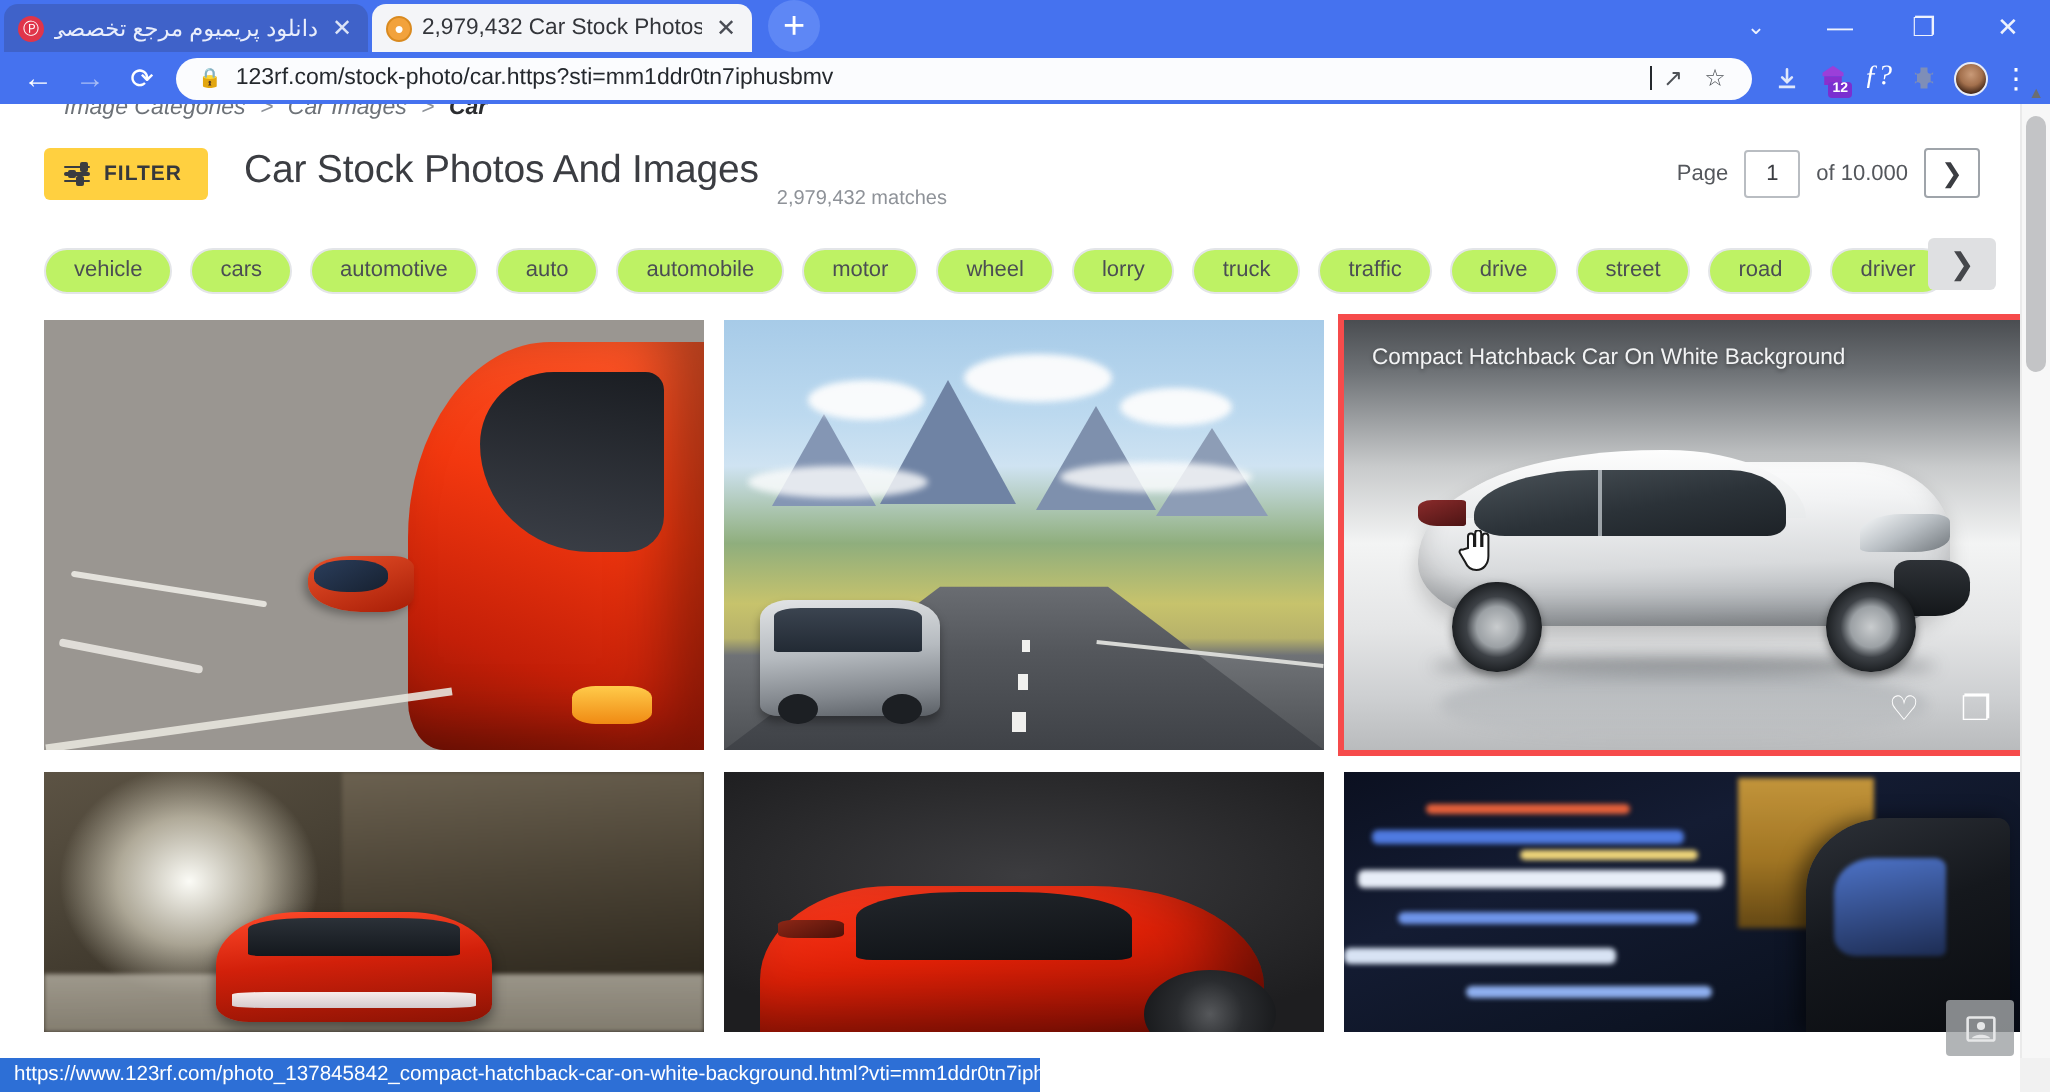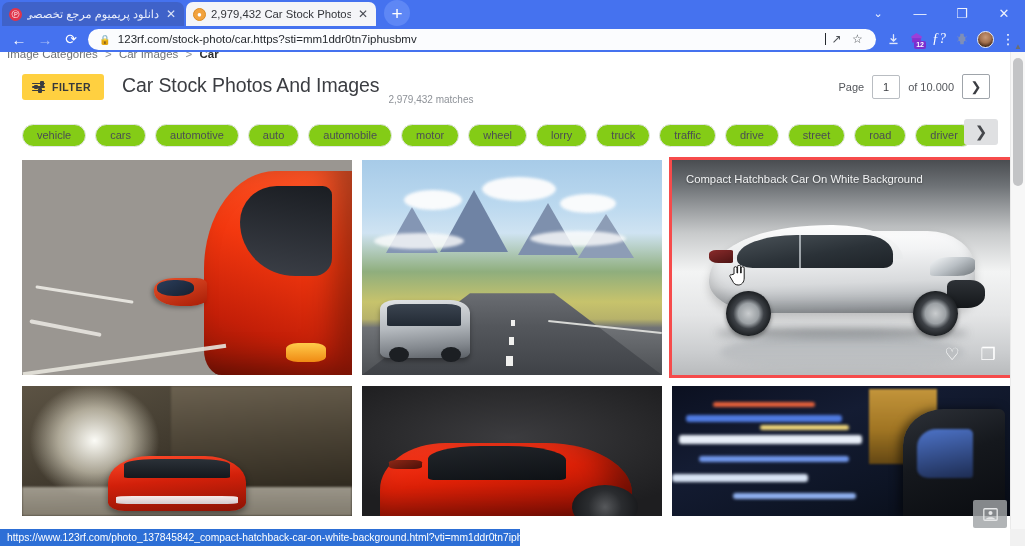--- a/index.html
+++ b/index.html
@@ -89,21 +89,21 @@
   .dots { color:#fff; font-size:14px; letter-spacing:0px; line-height:10px; }
 
   
   .viewport {
     position:absolute; left:0; top:52px; width:1025px; height:494px;
     background:#ffffff; overflow:hidden;
   }
   .page { position:absolute; left:0; top:-10px; width:1010px; }
 
   .breadcrumb {
-    padding: 6px 0 0 7px; font-size: 11.5px; color:#6d7278; height:22px;
+    padding: 6px 0 0 32px; font-size: 11.5px; color:#6d7278; height:22px;font-style:italic;
   }
   .breadcrumb b { color:#2b2d30; font-weight:bold; }
   .bc-sep { margin:0 4px; color:#8d9298; }
 
   .headrow {
     display:flex; align-items:flex-start; padding: 10px 20px 0 22px; height:44px;
   }
   .filterbtn {
     background:#ffd040; color:#36383c; border:none; border-radius:3px;
     height:26px; padding:0 13px 0 10px; display:flex; align-items:center; gap:7px;
@@ -127,21 +127,21 @@
     width:28px;height:25px;border:1px solid #9fa4aa;border-radius:2px;background:#fff;
     display:flex;align-items:center;justify-content:center;font-size:13px;color:#3b3d42;cursor:pointer;
   }
 
   
   .tagrow {
     display:flex; align-items:center; gap:9px; padding: 12px 0 0 22px; height:42px;
     position:relative;
   }
   .chip {
-    border:1px solid #e3e5e8; background:#84cc16; border-radius:13px;
+    border:1px solid #e3e5e8; background:#bef264; border-radius:13px;
     height:23px; padding:0 14px; display:flex;align-items:center;
     font-size:11px; color:#4b4e53; white-space:nowrap; cursor:pointer;
   }
   .tagnext {
     position:absolute; right:12px; top:11px;
     width:34px;height:26px; background:#dfe0e2; border-radius:3px;
     display:flex;align-items:center;justify-content:center;
     font-size:15px;color:#45474b; cursor:pointer;
   }
 

